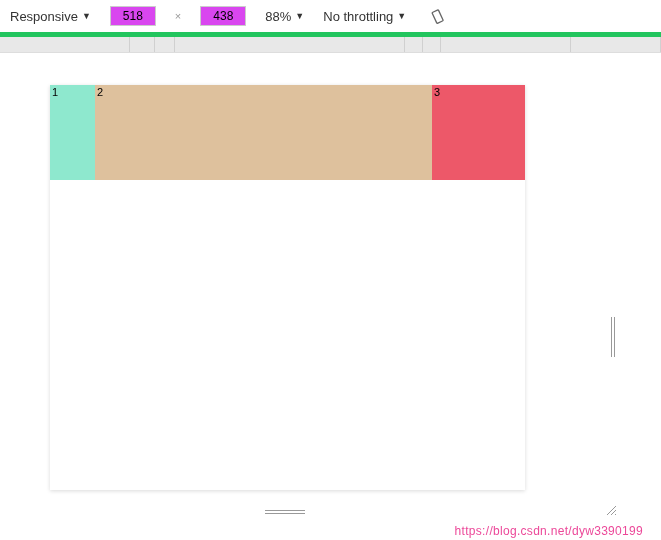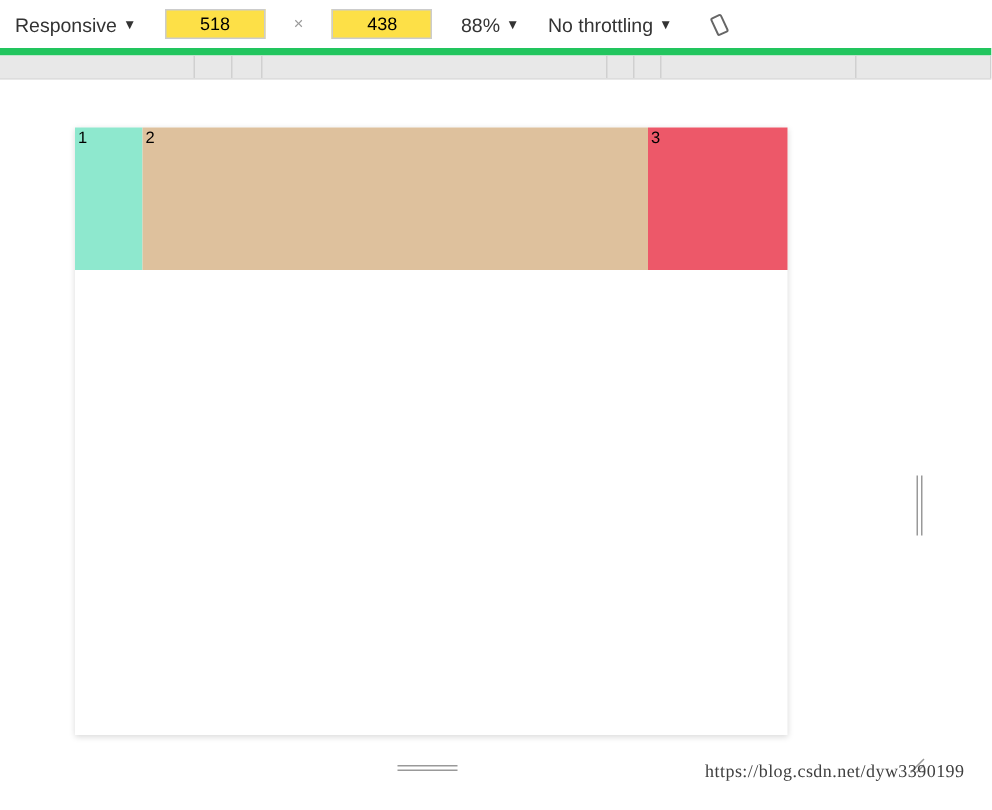--- a/index.html
+++ b/index.html
@@ -26,26 +26,26 @@
       align-items: center;
       gap: 2px;
       color: #333;
       cursor: pointer;
     }
     .caret {
       font-size: 9px;
       margin-left: 2px;
     }
     .dim-input {
-      width: 67px;
+      width: 46px;
       height: 20px;
       text-align: center;
       border: 1px solid #ccc;
       font-size: 12px;
-      background: #fde047;
+      background: #d946ef;
     }
     .dim-x {
       color: #999;
       font-size: 11px;
     }
     .rotate-icon {
       display: inline-flex;
       align-items: center;
       color: #666;
       margin-left: 6px;
@@ -126,25 +126,24 @@
     .corner-handle {
       position: absolute;
       right: 44px;
       bottom: 32px;
       width: 12px;
       height: 12px;
     }
     .watermark {
       position: absolute;
       right: 18px;
-      bottom: 18px;
+      bottom: 2px;
       font-size: 12px;
-      color: #404040;
+      color: #ec4899;
       letter-spacing: 0.3px;
-      font-family: Liberation Serif, serif;
     }
   </style>
 </head>
 <body>
 
 <div class="toolbar">
   <span class="dropdown">
     <span>Responsive</span>
     <span class="caret">▼</span>
   </span>

